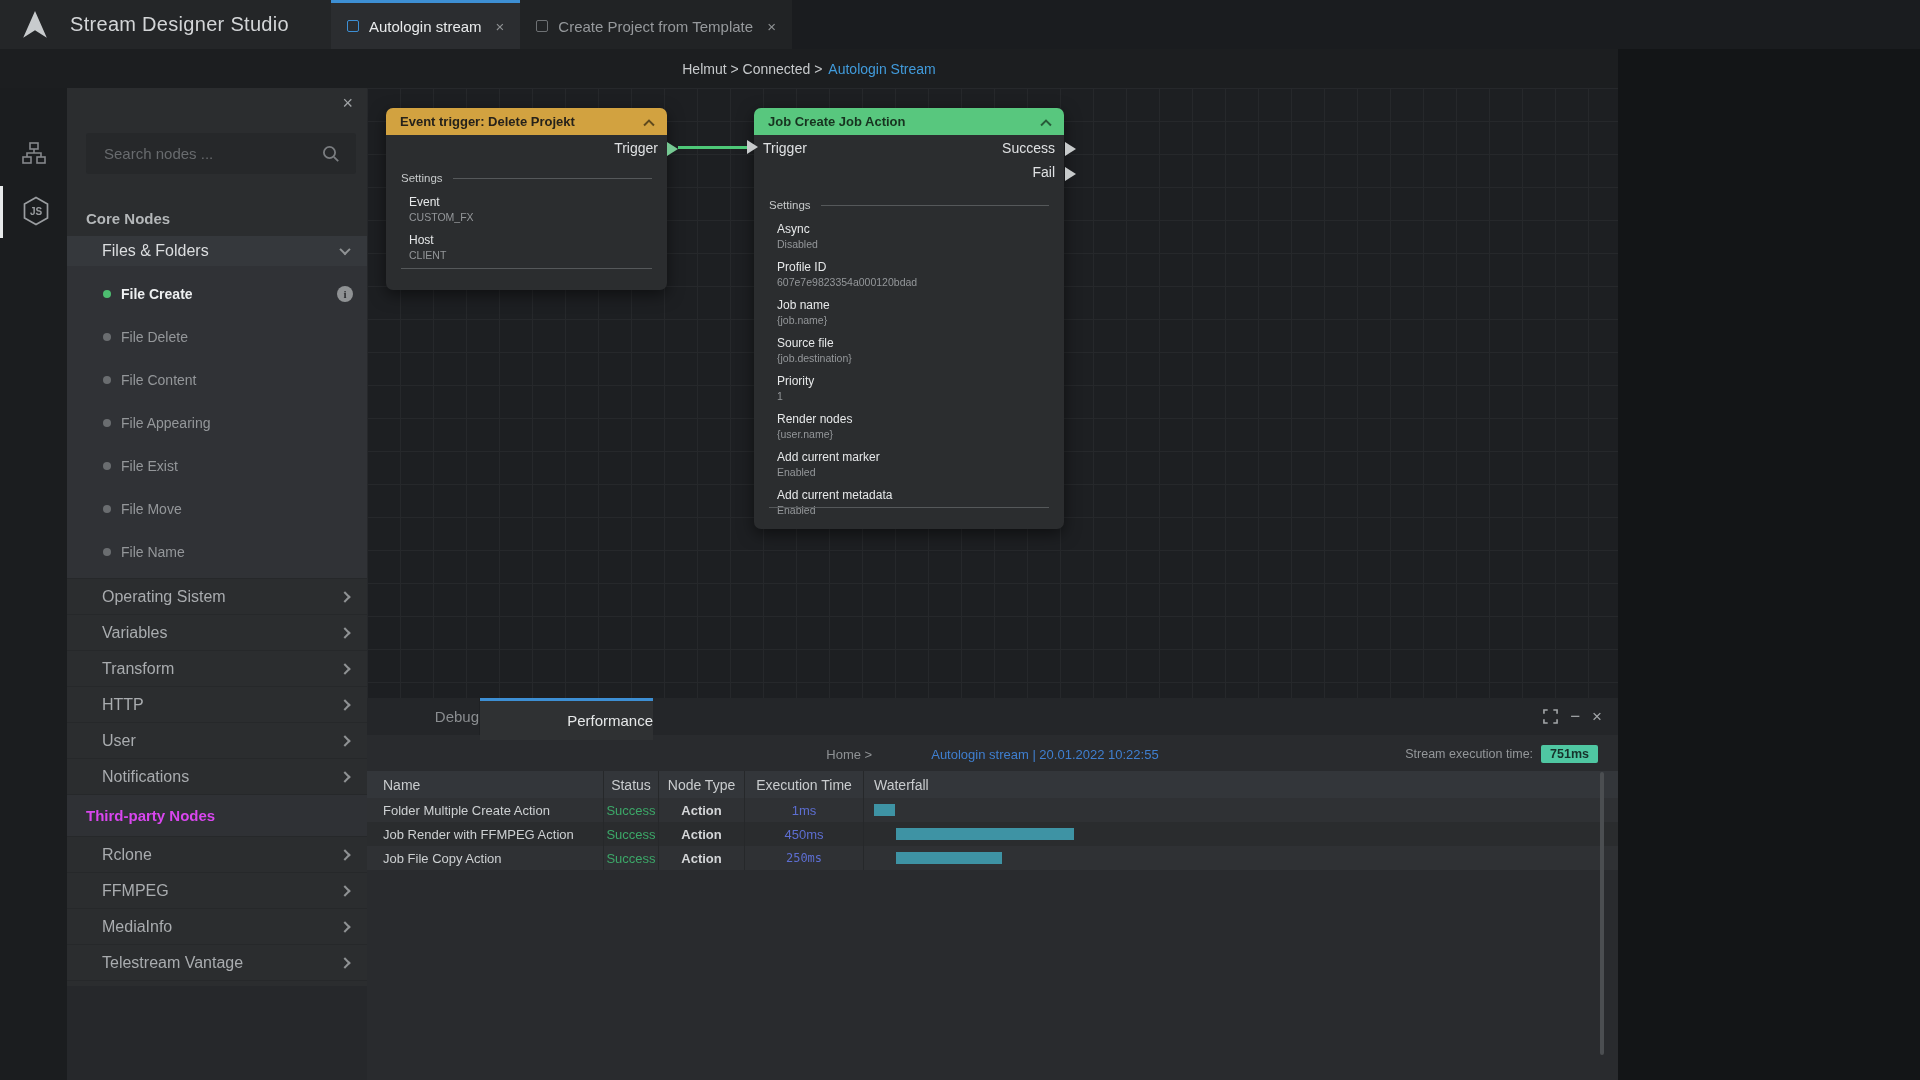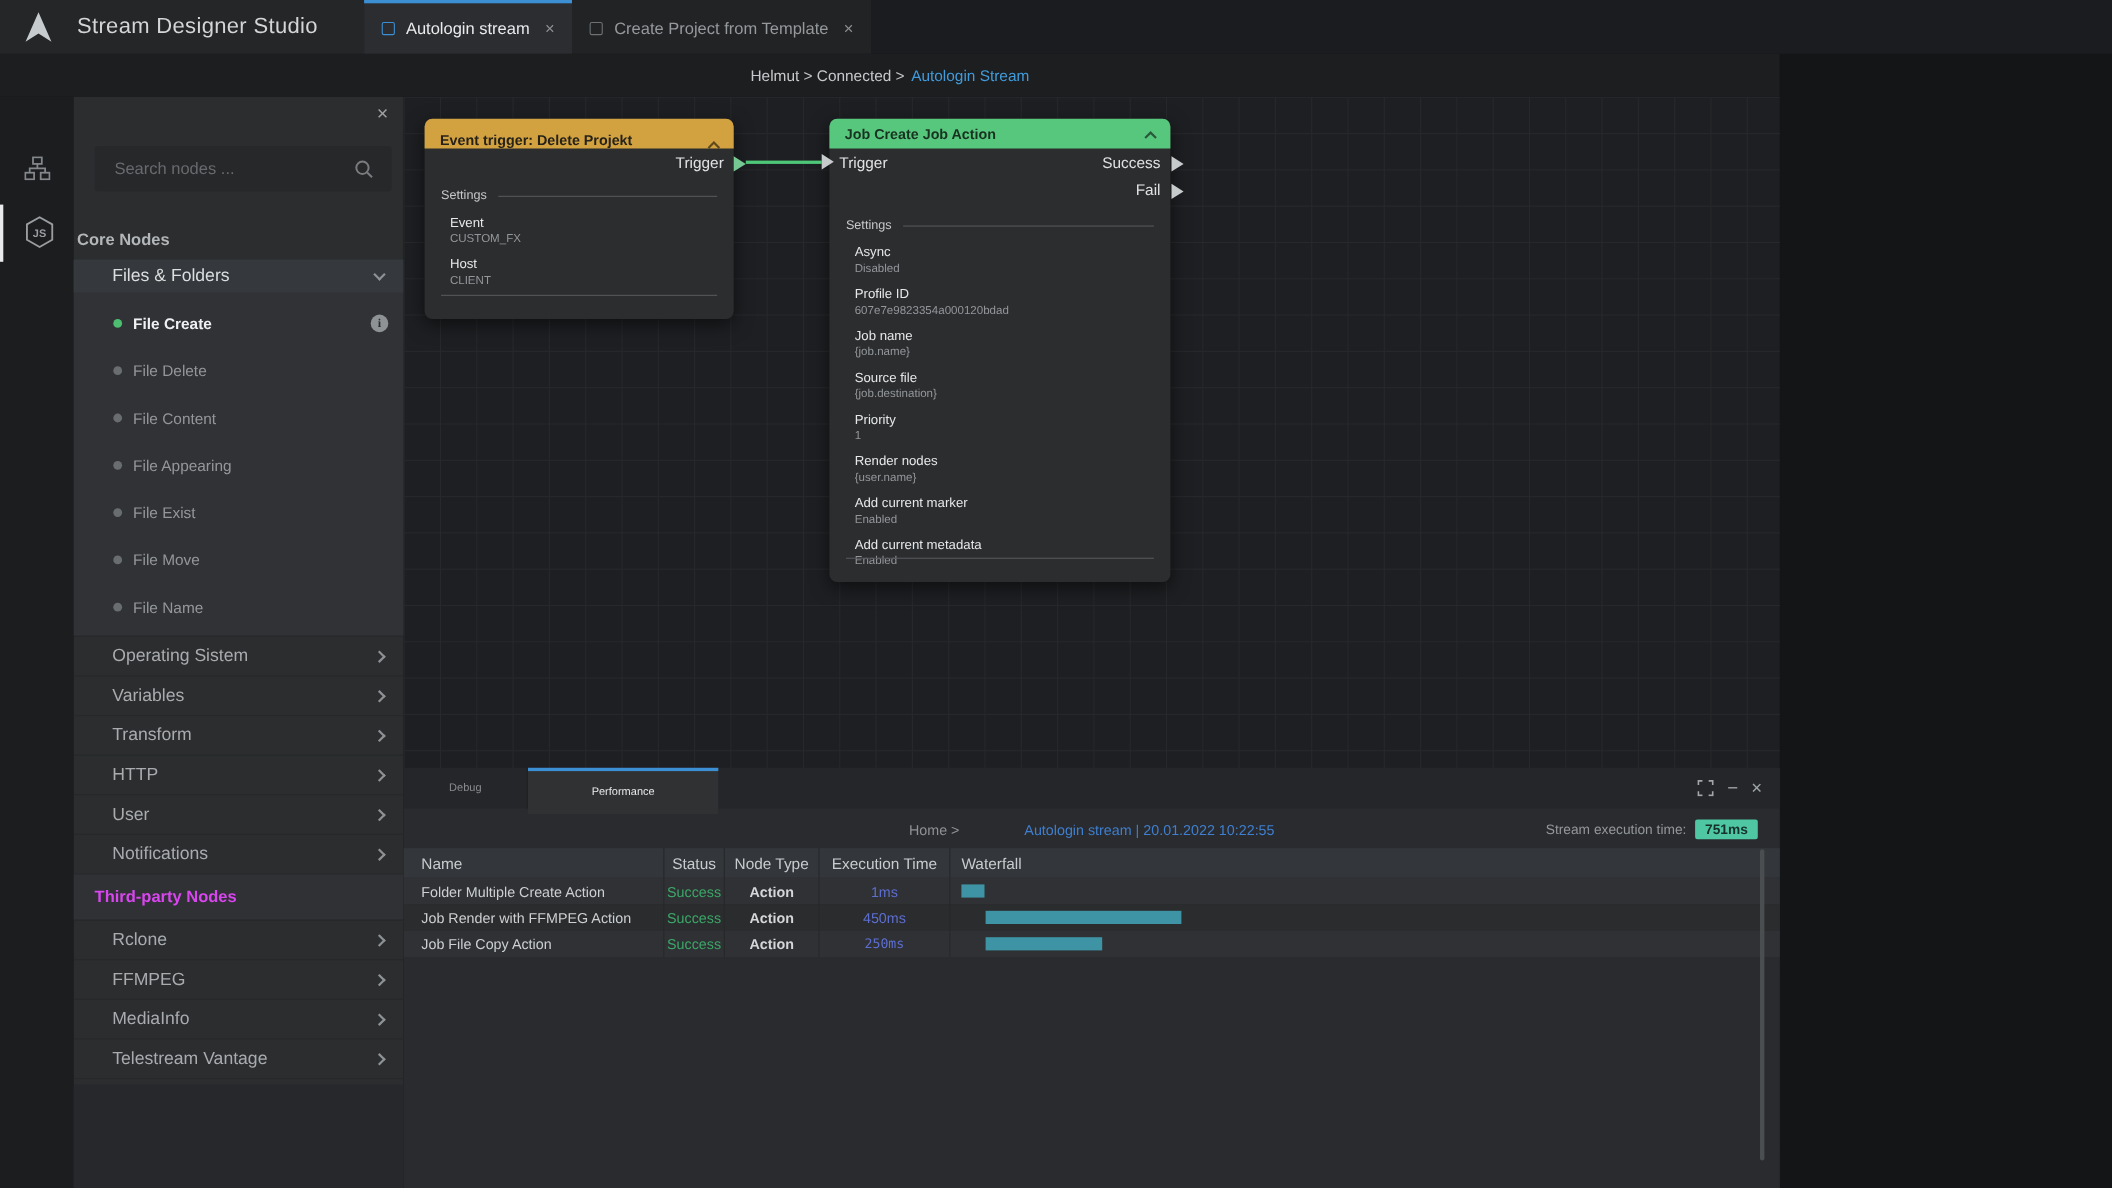--- a/index.html
+++ b/index.html
@@ -37,21 +37,21 @@
 
   
   .sidebar { position:absolute; left:67px; top:88px; width:300px; height:992px; background:#2b2d2f; }
   .sb-close { position:absolute; top:6px; right:14px; font-size:18px; color:#9fa2a5; cursor:pointer; line-height:1; }
   .sb-search { position:absolute; top:45px; left:19px; width:270px; height:41px; background:#26282a;
     border:none; border-radius:3px; color:#c6c9cb; font-size:15px; padding:0 40px 0 18px;
     font-family:"Liberation Sans",sans-serif; outline:none; }
   .sb-search::placeholder { color:#686b6e; }
   .sb-search-icon { position:absolute; top:56px; right:26px; }
   .sb-list { position:absolute; top:112px; left:0; right:0; }
-  .sb-section-h { height:36px; display:flex; align-items:center; padding-left:3px;
+  .sb-section-h { height:36px; display:flex; align-items:center; padding-left:19px;
     font-size:15px; font-weight:bold; color:#b4b7b9; }
   .fgroup { background:#303236; padding-bottom:11px; }
   .fgroup-h { height:30px; background:#35383c; display:flex; align-items:center; padding:0 18px 0 35px;
     font-size:16px; color:#dcdee0; cursor:pointer; }
   .fgroup-h .sp, .grow .sp { flex:1; }
   .nitem { height:31px; display:flex; align-items:center; padding:0 14px 0 36px; font-size:14px;
     color:#94979a; cursor:pointer; position:relative;margin-top:12px; }
   .nitem .dot { width:8px; height:8px; border-radius:50%; background:#6a6d70; margin-right:10px; flex:0 0 auto; }
   .nitem.active { color:#eef0f1; font-weight:bold; }
   .nitem.active .dot { background:#4dbd70; }
@@ -75,21 +75,21 @@
     background-image:
       linear-gradient(#26282b 1px, transparent 1px),
       linear-gradient(90deg, #26282b 1px, transparent 1px);
     background-size:33px 33px; }
 
   .node { position:absolute; background:#2b2d2f; border-radius:7px; box-shadow:0 5px 16px rgba(0,0,0,.5); z-index:3; }
   .node-h { height:27px; border-radius:7px 7px 0 0; display:flex; align-items:center;
     padding:0 14px; font-size:13px; font-weight:bold; cursor:pointer; }
   .node-h .sp { flex:1; }
   .node1 { left:19px; top:20px; width:281px; height:182px; }
-  .node1 .node-h { background:#d2a240; color:#26221a;align-items:flex-end; }
+  .node1 .node-h { background:#d2a240; color:#26221a; }
   .node2 { left:387px; top:20px; width:310px; height:421px; }
   .node2 .node-h { background:#58c77e; color:#17321f; }
   .port-row { display:flex; align-items:center; height:22px; margin-top:2px; padding:0 9px; }
   .port-row .sp { flex:1; }
   .port-lab { font-size:14px; color:#dfe1e3; }
   .ptri { position:absolute; width:0; height:0; border-top:7px solid transparent; border-bottom:7px solid transparent; }
   .ptri.gray { border-left:11px solid #c7cacb; }
   .ptri.green { border-left:11px solid #76c993; }
   .settings-row { display:flex; align-items:center; gap:10px; padding:0 15px; margin-top:11px; height:16px; }
   .settings-lab { font-size:11.5px; color:#c6c9ca; }
@@ -101,21 +101,21 @@
 
   .wire-line { position:absolute; left:311px; top:58px; width:69px; height:2.5px; background:#4ec878; z-index:5; }
   .wire-tri-in { left:380px; top:52px; z-index:6; }
   .n1-tri { right:-11px; top:34px; }
   .n2-tri-s { right:-12px; top:34px; }
   .n2-tri-f { right:-12px; top:59px; }
 
   
   .panel { position:absolute; left:367px; top:698px; width:1251px; height:382px; background:#292b2e; z-index:10; }
   .ptabs { position:relative; height:37px; background:#242629; display:flex; }
-  .ptab { display:flex; align-items:center; justify-content:center; font-size:10px; cursor:pointer; }
+  .ptab { display:flex; align-items:center; justify-content:flex-end; font-size:15px; cursor:pointer; }
   .ptab.debug { width:113px; color:#8a8d90; border-right:1px solid #1f2124; }
   .ptab.perf { width:173px; height:42px; background:#2f3133; color:#e6e8e9; border-top:3px solid #3d8fd4; z-index:2; }
   .ptabs .sp { flex:1; }
   .pticons { display:flex; align-items:center; gap:12px; padding-right:16px; }
   .pticons .glyph { color:#a3a6a9; font-size:17px; line-height:1; cursor:pointer; }
   .pcrumb { position:relative; height:34px; display:flex; align-items:center; justify-content:center; font-size:13px; margin-top:2px;gap:36px; }
   .pcrumb .dim { color:#8f9295; }
   .pcrumb .lnk { color:#3f7fd0; margin-left:23px; cursor:pointer; }
   .exec { position:absolute; right:20px; top:0; height:34px; display:flex; align-items:center; }
   .exec .elab { color:#94979a; font-size:12.5px; margin-right:8px; }

